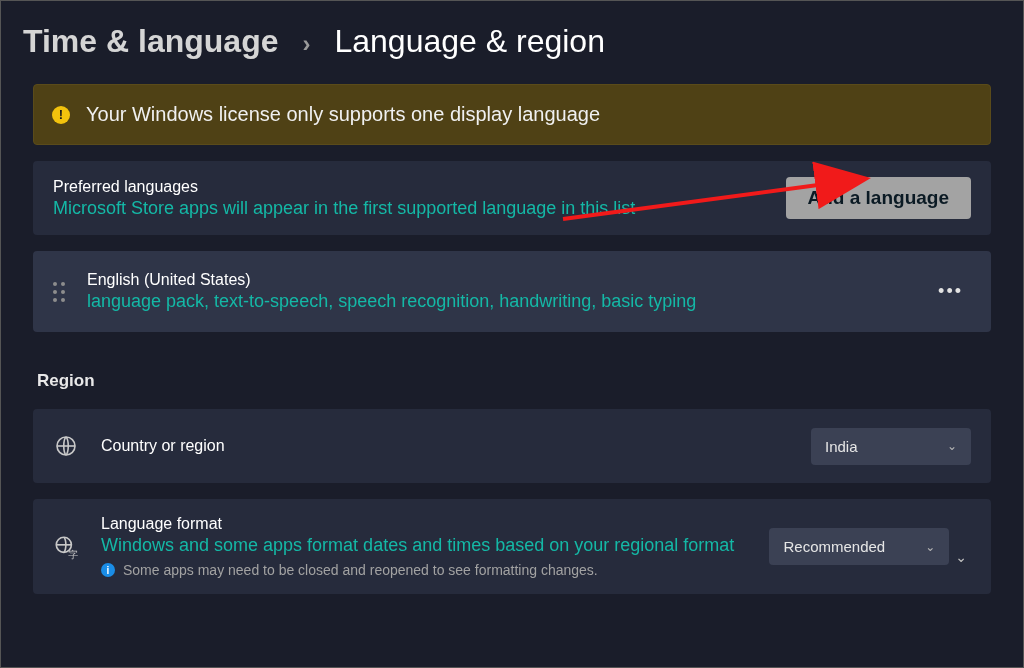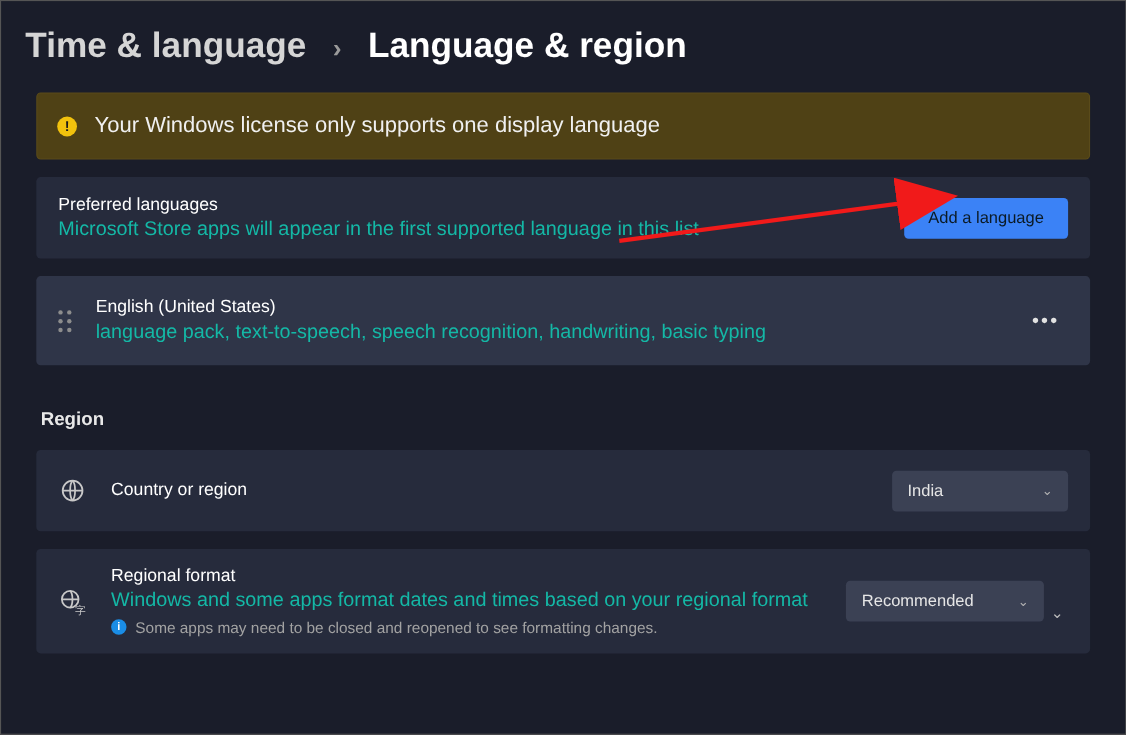--- a/index.html
+++ b/index.html
@@ -18,21 +18,21 @@
   .breadcrumb {
     display: flex;
     align-items: baseline;
     gap: 24px;
     font-size: 32px;
     font-weight: 600;
     margin-bottom: 24px;
   }
   .breadcrumb .parent { color: #d5d5d5; font-weight: 600; }
   .breadcrumb .sep { color: #9a9a9a; font-size: 24px; }
-  .breadcrumb .current { color: #ffffff; font-weight: 700; }
+  .breadcrumb .current { color: #ffffff; font-weight: 400; }
   .content {
     padding: 0 10px;
   }
   .warning-banner {
     background: #4f4115;
     border: 1px solid #5a4b1a;
     border-radius: 4px;
     padding: 18px 18px;
     display: flex;
     align-items: center;
@@ -69,24 +69,24 @@
   .card-left { display: flex; align-items: center; gap: 22px; flex: 1; }
   .card-icon {
     width: 26px; display: flex; align-items: center; justify-content: center;
     color: #cfcfcf;
   }
   .card-text .title { font-size: 16px; color: #ffffff; }
   .card-text .subtitle { font-size: 18px; color: #14b8a6; margin-top: 2px; }
   .card-text .notice { font-size: 14px; color: #a2a2a2; margin-top: 6px; display:flex; align-items:center; gap:8px;}
   .info-dot { width:14px; height:14px; border-radius:50%; background:#1a8de6; color:#fff; font-size:10px; font-weight:700; display:flex; align-items:center; justify-content:center; }
   .add-btn {
-    background: #3b82f6;
+    background: #a3a3a3;
     color: #0b1a24;
-    font-size: 15px;
-    font-weight: 400;
+    font-size: 19px;
+    font-weight: 700;
     border: none;
     border-radius: 4px;
     padding: 10px 22px;
     cursor: pointer;
   }
   .more-btn {
     color: #e2e2e2;
     font-size: 18px;
     letter-spacing: 2px;
     cursor: pointer;
@@ -206,21 +206,21 @@
       <div class="card-left">
         <div class="card-icon">
           <svg width="26" height="26" viewBox="0 0 24 24" fill="none" stroke="#c8c8c8" stroke-width="1.5">
             <circle cx="10" cy="10" r="7"></circle>
             <path d="M3 10h14"></path>
             <path d="M10 3c2.5 2.5 2.5 11.5 0 14"></path>
             <text x="14" y="22" font-size="9" fill="#c8c8c8" stroke="none">字</text>
           </svg>
         </div>
         <div class="card-text">
-          <div class="title">Regional format</div>
+          <div class="title">Language format</div>
           <div class="subtitle">Windows and some apps format dates and times based on your regional format</div>
           <div class="notice">
             <span class="info-dot">i</span>
             <span>Some apps may need to be closed and reopened to see formatting changes.</span>
           </div>
         </div>
       </div>
       <div class="select-right">
         <div class="select-box">
           <span>Recommended</span>

